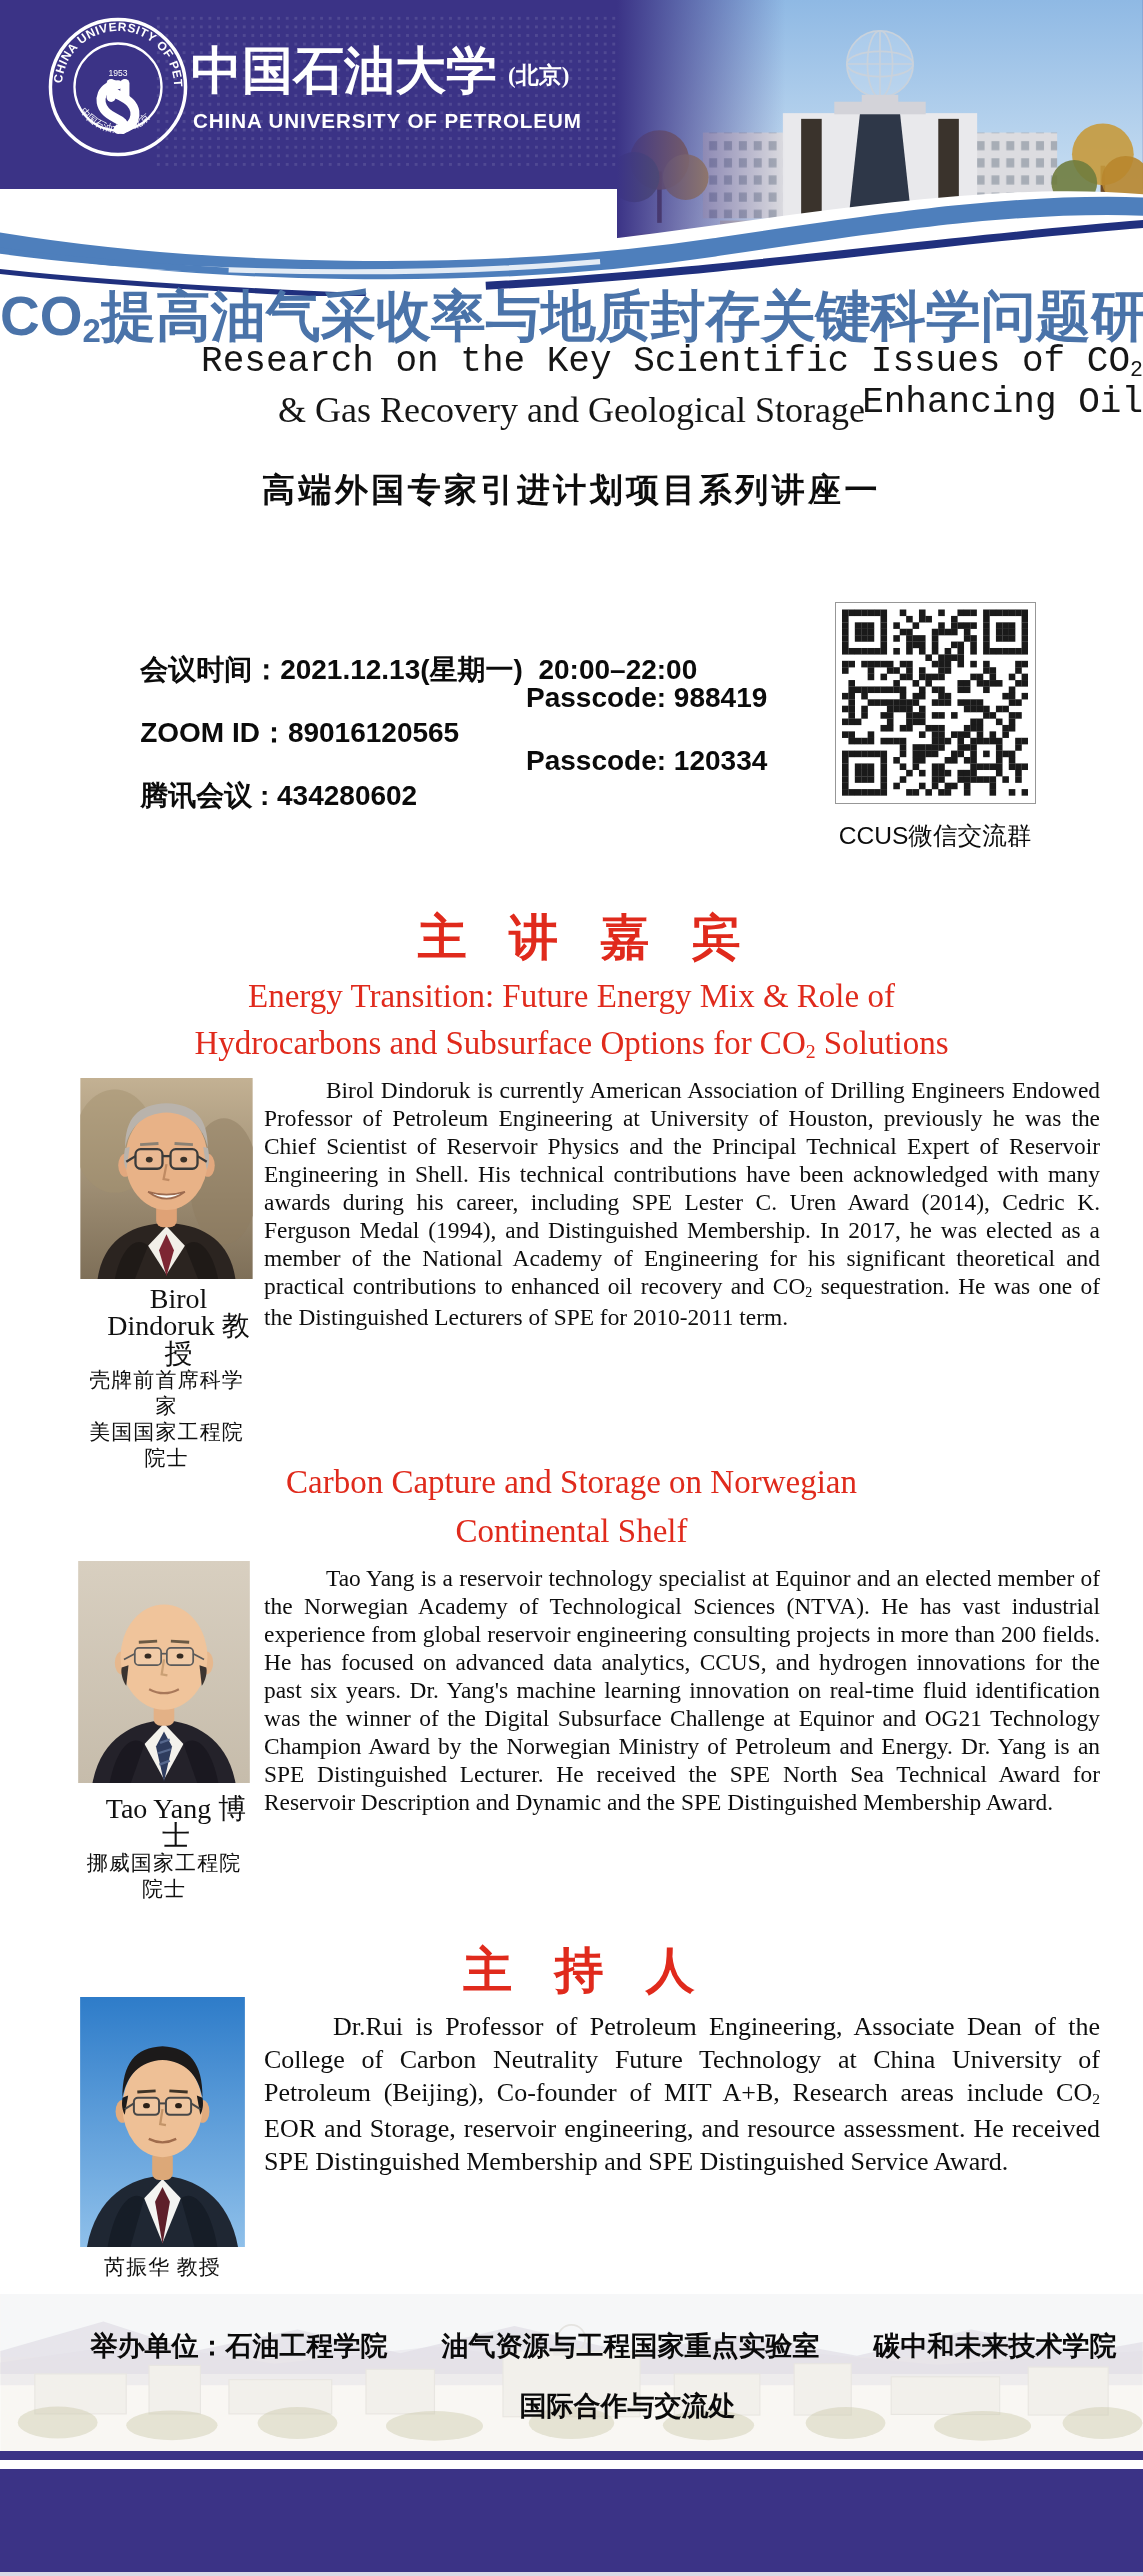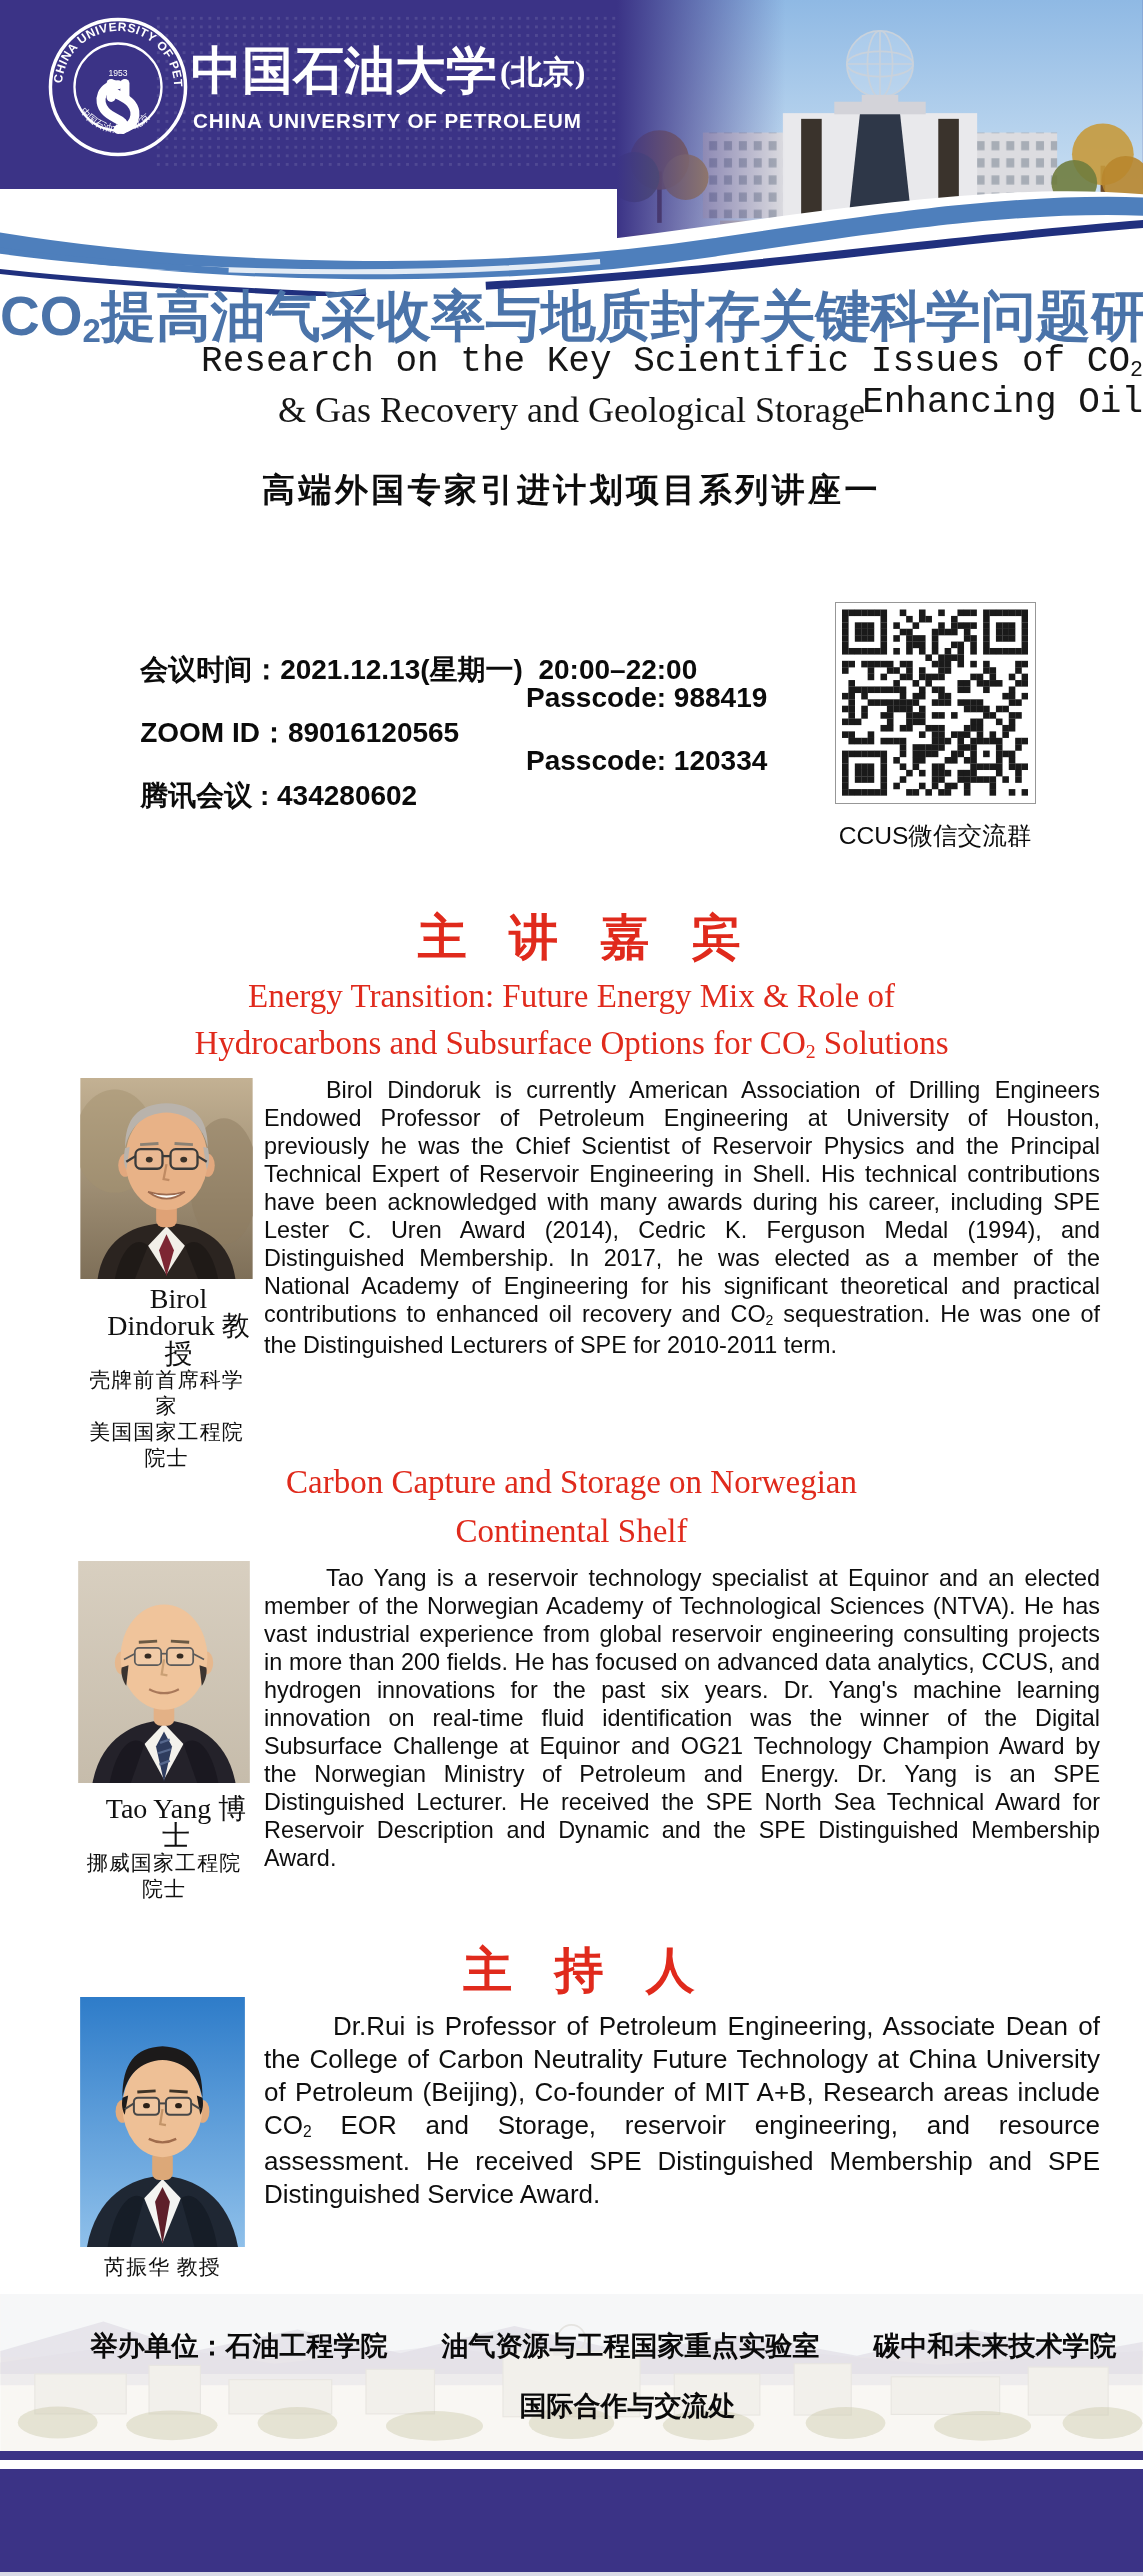--- a/index.html
+++ b/index.html
@@ -17,21 +17,21 @@
   #dots{left:154px;top:14.3px;width:709px;height:154px;z-index:1;opacity:.75;
         background-image:radial-gradient(rgba(255,255,255,.14) 1.4px,transparent 1.7px);
         background-size:8.6px 8.6px;}
   #campus{left:617px;top:0;width:526px;height:256px;z-index:1;overflow:hidden;}
   #campus-fade{left:617px;top:0;width:526px;height:256px;z-index:2;
         background:linear-gradient(90deg,var(--indigo) 0%,rgba(59,51,134,0) 32%);}
   #wave{left:0;top:153px;width:1143px;height:143px;z-index:3;}
   #logo{left:47px;top:16px;width:142px;height:142px;z-index:4;}
   #uni-cn{left:191px;top:37px;z-index:4;color:#fff;font-size:51px;font-weight:bold;
           font-family:"Liberation Serif",serif;white-space:nowrap;}
-  #uni-cn .suffix{font-size:32px;margin-left:3px;position:relative;top:-4.6px;font-family:"Liberation Serif",serif;}
+  #uni-cn .suffix{font-size:23px;margin-left:11px;position:relative;top:-4.6px;font-family:"Liberation Serif",serif;}
   #uni-en{left:193px;top:109px;z-index:4;color:#fff;font-size:20.6px;font-weight:bold;
           letter-spacing:0.9px;white-space:nowrap;}
 
   
   .center{left:0;width:1143px;text-align:center;}
   #title-cn{top:280px;font-size:55px;font-weight:bold;color:var(--tblue);z-index:5;white-space:nowrap;}
   .sub2{font-size:.6em;position:relative;top:.22em;}
   #title-en1{top:341px;font-size:36px;color:#161616;font-family:Liberation Mono, monospace;z-index:5;text-align:right;}
   #title-en2{top:389px;font-size:36px;color:#161616;font-family:"Liberation Serif",serif;z-index:5;}
   #series{top:468px;font-size:33px;font-weight:bold;color:#0d0d0d;letter-spacing:3.4px;z-index:5;}
@@ -55,21 +55,21 @@
   #t1l1{top:970px;} #t1l2{top:1017px;}
   #t2l1{top:1456px;} #t2l2{top:1505px;}
 
   
   .photo{position:absolute;z-index:5;}
   .caption{position:absolute;text-align:center;color:#101010;z-index:5;
            font-family:"Liberation Serif",serif;}
   .caption .c1{font-size:28px;line-height:27.4px;margin-left:24px;}
   .caption .c2{font-size:21px;line-height:26px;letter-spacing:1.1px;}
   .bio{position:absolute;left:264px;width:836px;margin:0;text-align:justify;color:#0e0e0e;
-       font-family:Liberation Sans, sans-serif;font-size:23.4px;line-height:28px;text-indent:62px;z-index:5;}
+       font-family:Liberation Serif, serif;font-size:23.4px;line-height:28px;text-indent:62px;z-index:5;}
   #bio3{font-size:26px;line-height:33px;text-indent:69px;}
 
   
   #footphoto{left:0;top:2294px;width:1143px;height:157px;z-index:0;}
   .footrow{position:absolute;left:0;width:1143px;display:flex;justify-content:center;
            font-size:27px;font-weight:bold;color:#0a0a0a;z-index:5;white-space:nowrap;margin-left:32px;}
   #foot1{top:2328px;gap:54px;}
   #foot2{top:2388px;gap:41px;padding-left:24px;}
   .band{left:0;width:1143px;z-index:4;}
   #band1{top:2451px;height:9.1px;background:var(--indigo);}

